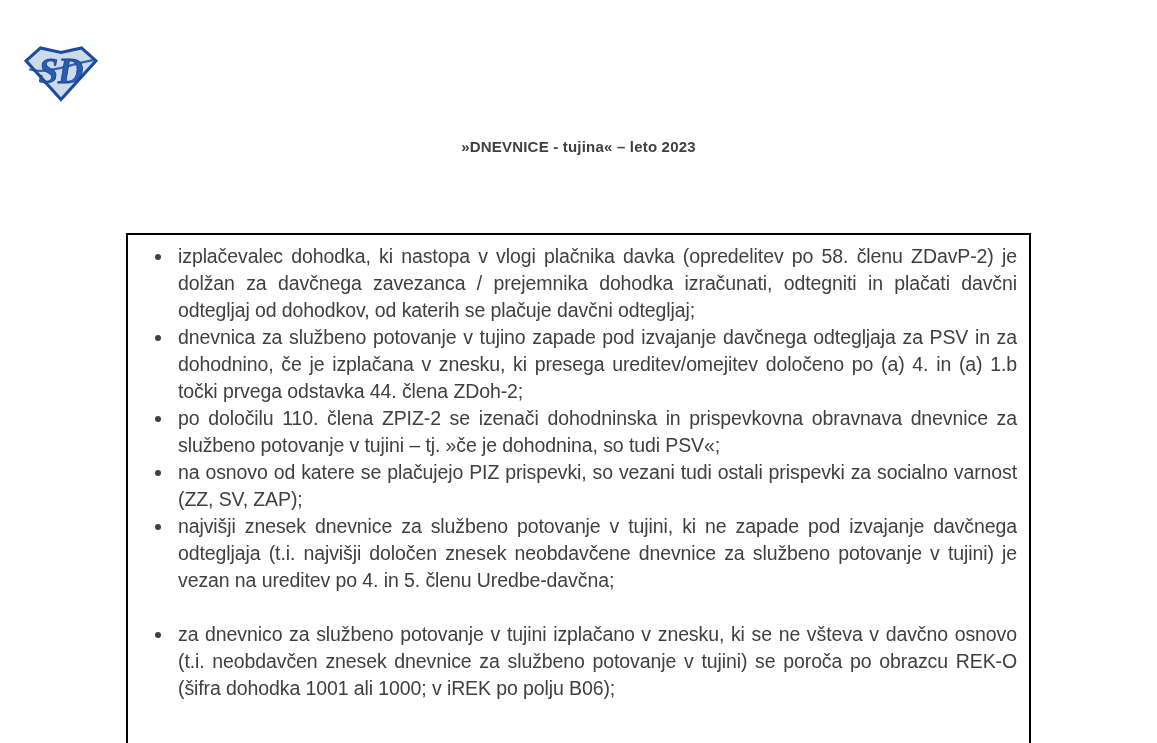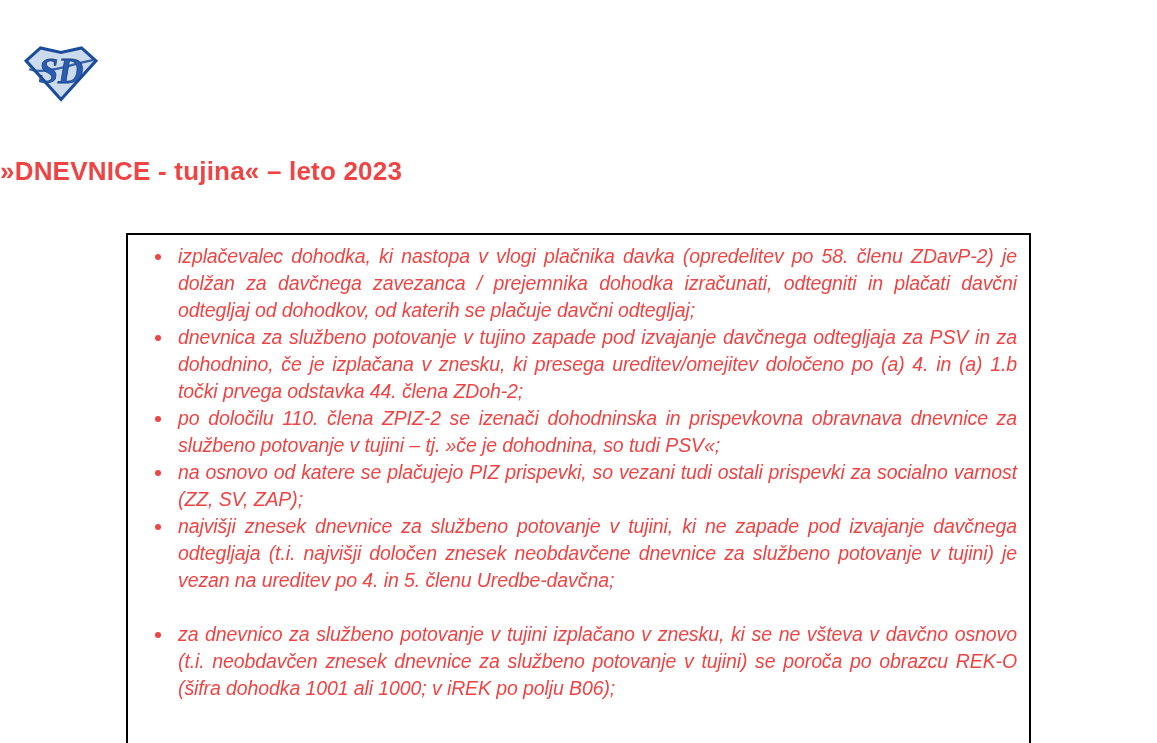--- a/index.html
+++ b/index.html
@@ -7,35 +7,36 @@
     padding: 0;
     background: #ffffff;
   }
   .page {
     position: relative;
     width: 1157px;
     height: 743px;
     background: #ffffff;
     overflow: hidden;
     font-family: "Liberation Sans", sans-serif;
-    color: #ef4444;
+    color: #404040;
   }
   .logo {
     position: absolute;
     left: 23px;
     top: 43px;
     width: 76px;
     height: 60px;
   }
   .doc-title {
     position: absolute;
     left: 0;
     right: 0;
-    top: 156px;
-    font-size: 26px;
+    top: 138px;
+    text-align: center;
+    font-size: 15px;
     font-weight: bold;
     letter-spacing: 0.2px;
   }
   .content-box {
     position: absolute;
     left: 126px;
     top: 233px;
     width: 905px;
     height: 600px; 
     box-sizing: border-box;
@@ -50,21 +51,20 @@
     text-decoration: underline;
     margin: 2px 0 3px 2px;
   }
   ul.bullets {
     margin: 3px 0 0 0;
     padding-left: 33px;
     list-style: disc outside;
   }
   ul.bullets li {
     font-size: 19.5px;
-    font-style: italic;
     line-height: 27px;
     text-align: justify;
     padding-left: 4px;
     letter-spacing: -0.1px;
   }
   ul.bullets li.gap-top {
     margin-top: 27px;
   }
 </style>
 </head>

